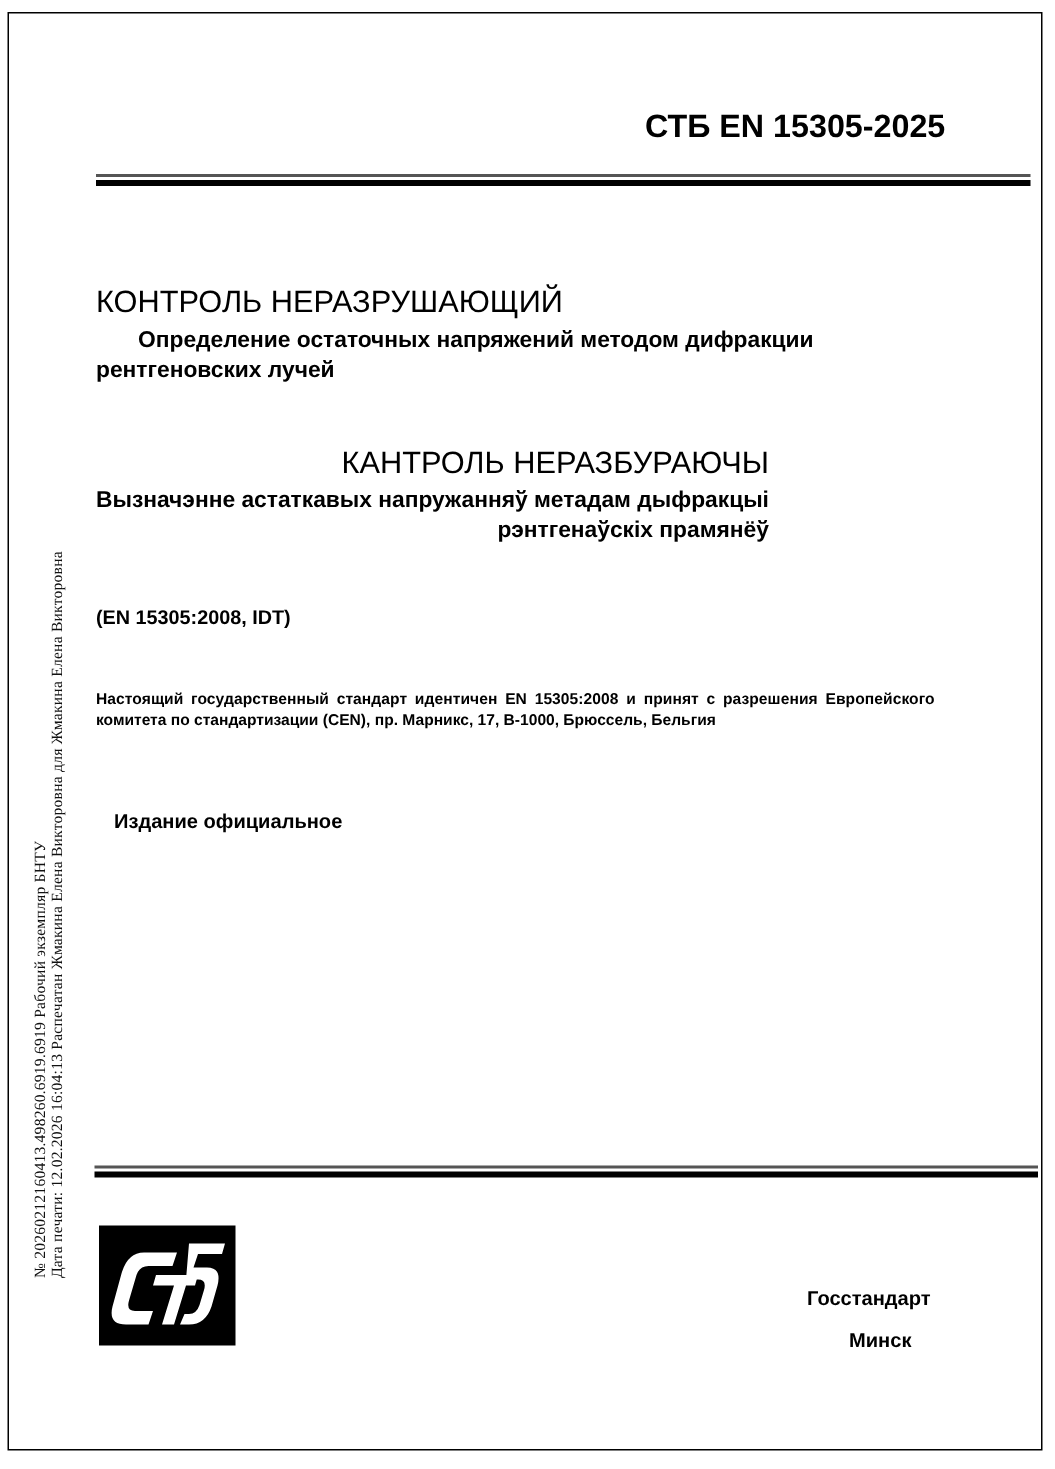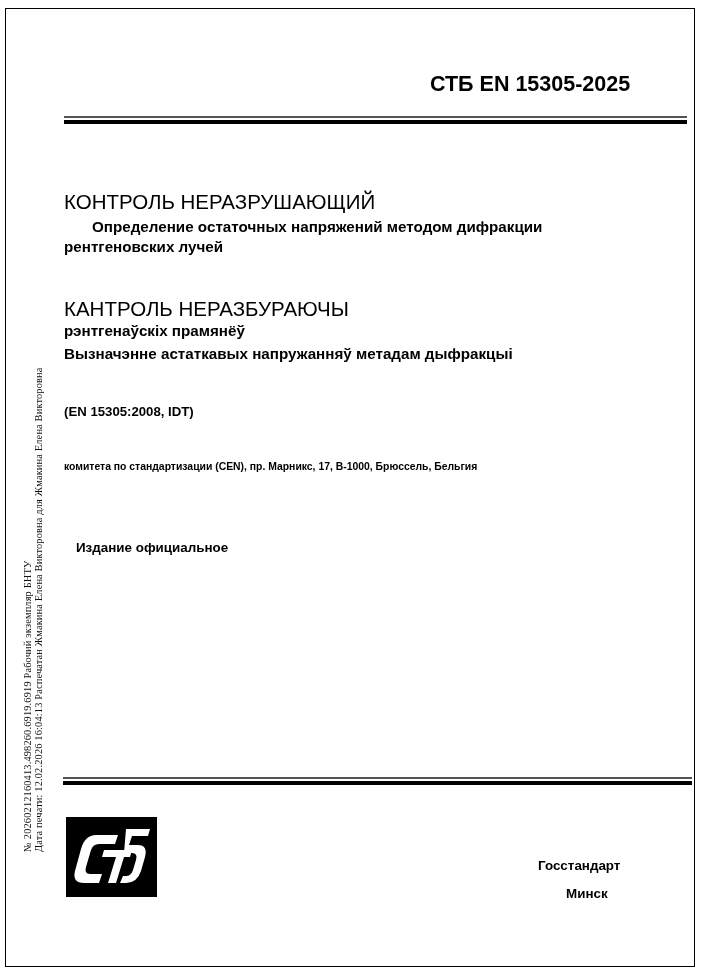--- a/index.html
+++ b/index.html
@@ -125,29 +125,30 @@
 
 <div class="abs rule-thin" style="left:64px; top:116px; width:623px;"></div>
 <div class="abs rule-thick" style="left:64px; top:120px; width:623px;"></div>
 
 <div class="abs" style="left:64px; top:190px;">
   <div class="title">КОНТРОЛЬ НЕРАЗРУШАЮЩИЙ</div>
   <div class="subtitle" style="margin-top:3px;margin-left:28px;">Определение остаточных напряжений методом дифракции</div>
   <div class="subtitle">рентгеновских лучей</div>
 </div>
 
-<div class="abs" style="left:64px; top:297px;">
+<div class="abs" style="left:64px; top:297px;text-align:right;">
   <div class="title">КАНТРОЛЬ НЕРАЗБУРАЮЧЫ</div>
+  <div class="subtitle" style="margin-top:3px;">Вызначэнне астаткавых напружанняў метадам дыфракцыі</div>
   <div class="subtitle">рэнтгенаўскіх прамянёў</div>
-  <div class="subtitle" style="margin-top:3px;">Вызначэнне астаткавых напружанняў метадам дыфракцыі</div>
 </div>
 
 <div class="abs ref" style="left:64px; top:404px;">(EN 15305:2008, IDT)</div>
 
 <div class="abs notice" style="left:64px; top:460px;">
+  <div style="white-space:nowrap; letter-spacing:0.05px; word-spacing:2.2px;">Настоящий государственный стандарт идентичен EN 15305:2008 и принят с разрешения Европейского</div>
   <div style="white-space:nowrap;">комитета по стандартизации (CEN), пр. Марникс, 17, B-1000, Брюссель, Бельгия</div>
 </div>
 
 <div class="abs edition" style="left:76px; top:540px;">Издание официальное</div>
 
 <div class="side-text">
   <div>№ 20260212160413.498260.6919.6919 Рабочий экземпляр БНТУ</div>
   <div>Дата печати: 12.02.2026 16:04:13 Распечатан Жмакина Елена Викторовна для Жмакина Елена Викторовна</div>
 </div>
 

